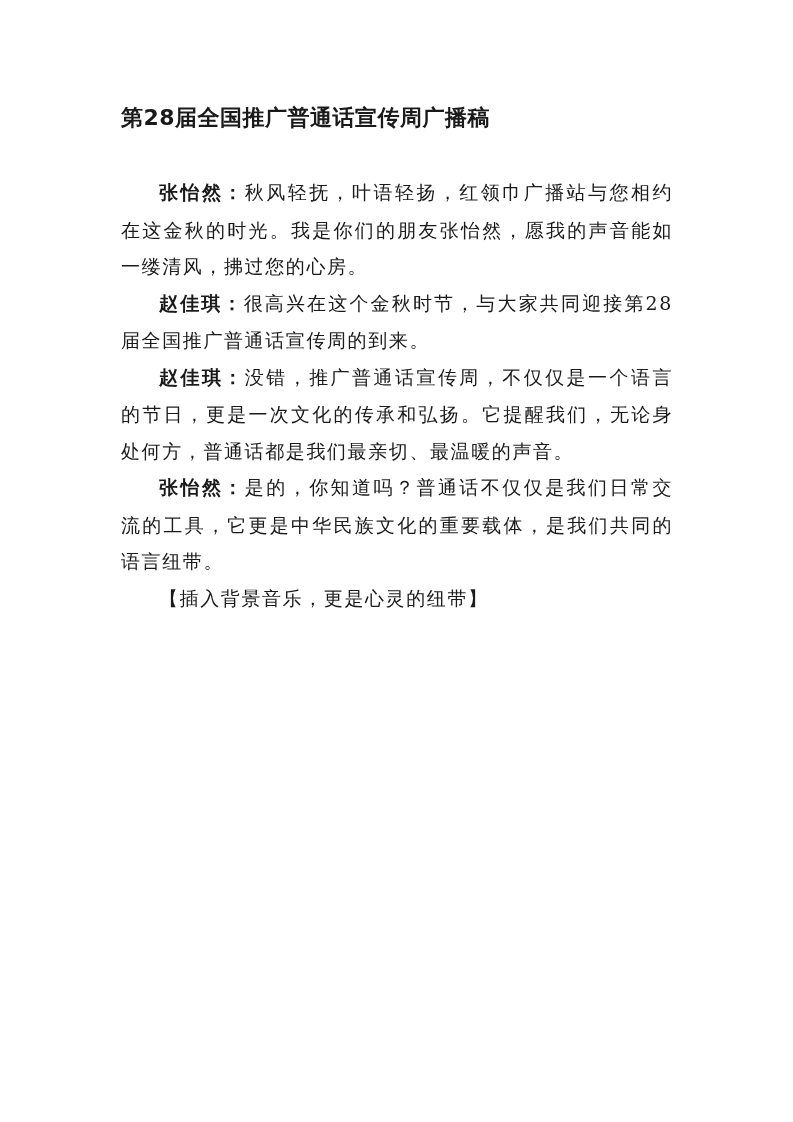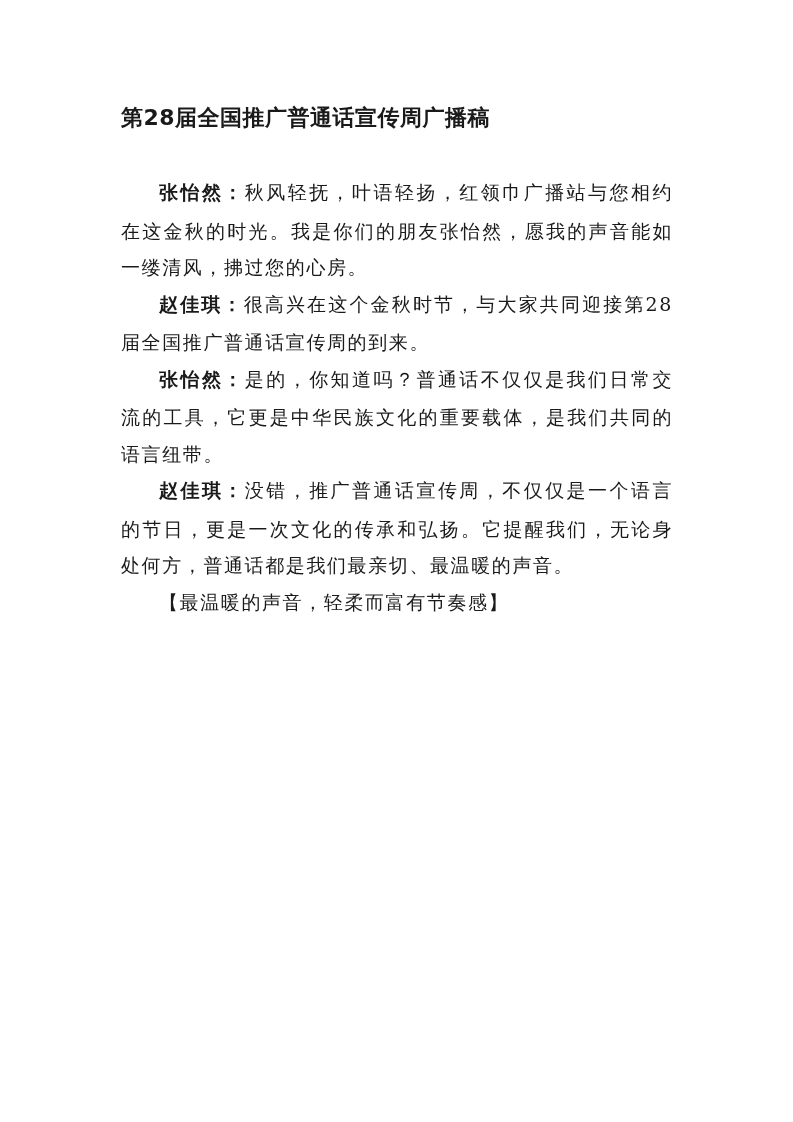--- a/index.html
+++ b/index.html
@@ -11,37 +11,37 @@
   }
   .title {
     font-weight: bold; font-size: 22px;
     line-height: 36px; margin: 0 0 38px 0; letter-spacing: 0.5px;
     font-family: "DejaVu Sans", "Liberation Sans", sans-serif;
   }
   .para {
     font-size: 19px; line-height: 36.5px; margin: 0;
     text-indent: 2em; text-align: justify; letter-spacing: 1.6px;
   }
-  .speaker { font-weight: bold; font-family: Liberation Mono, monospace; }
+  .speaker { font-weight: bold; font-family: Liberation Sans, sans-serif; }
   .cue { font-size: 19px; line-height: 36.5px; margin: 0; text-indent: 2em; letter-spacing: 1.6px; }
 </style>
 </head>
 <body>
 
 <div class="page">
   <h1 class="title">第28届全国推广普通话宣传周广播稿</h1>
 
   <p class="para">
     <span class="speaker">张怡然：</span><span>秋风轻抚，叶语轻扬，红领巾广播站与您相约在这金秋的时光。我是你们的朋友张怡然，愿我的声音能如一缕清风，拂过您的心房。</span>
   </p>
   <p class="para">
     <span class="speaker">赵佳琪：</span><span>很高兴在这个金秋时节，与大家共同迎接第28届全国推广普通话宣传周的到来。</span>
   </p>
   <p class="para">
+    <span class="speaker">赵佳琪：</span><span>没错，推广普通话宣传周，不仅仅是一个语言的节日，更是一次文化的传承和弘扬。它提醒我们，无论身处何方，普通话都是我们最亲切、最温暖的声音。</span>
+  </p>
+  <p class="para">
     <span class="speaker">张怡然：</span><span>是的，你知道吗？普通话不仅仅是我们日常交流的工具，它更是中华民族文化的重要载体，是我们共同的语言纽带。</span>
   </p>
-  <p class="para">
-    <span class="speaker">赵佳琪：</span><span>没错，推广普通话宣传周，不仅仅是一个语言的节日，更是一次文化的传承和弘扬。它提醒我们，无论身处何方，普通话都是我们最亲切、最温暖的声音。</span>
-  </p>
 
-  <p class="cue">【最温暖的声音，轻柔而富有节奏感】</p>
+  <p class="cue">【插入背景音乐，更是心灵的纽带】</p>
 
 </div>
 
 </body></html>

